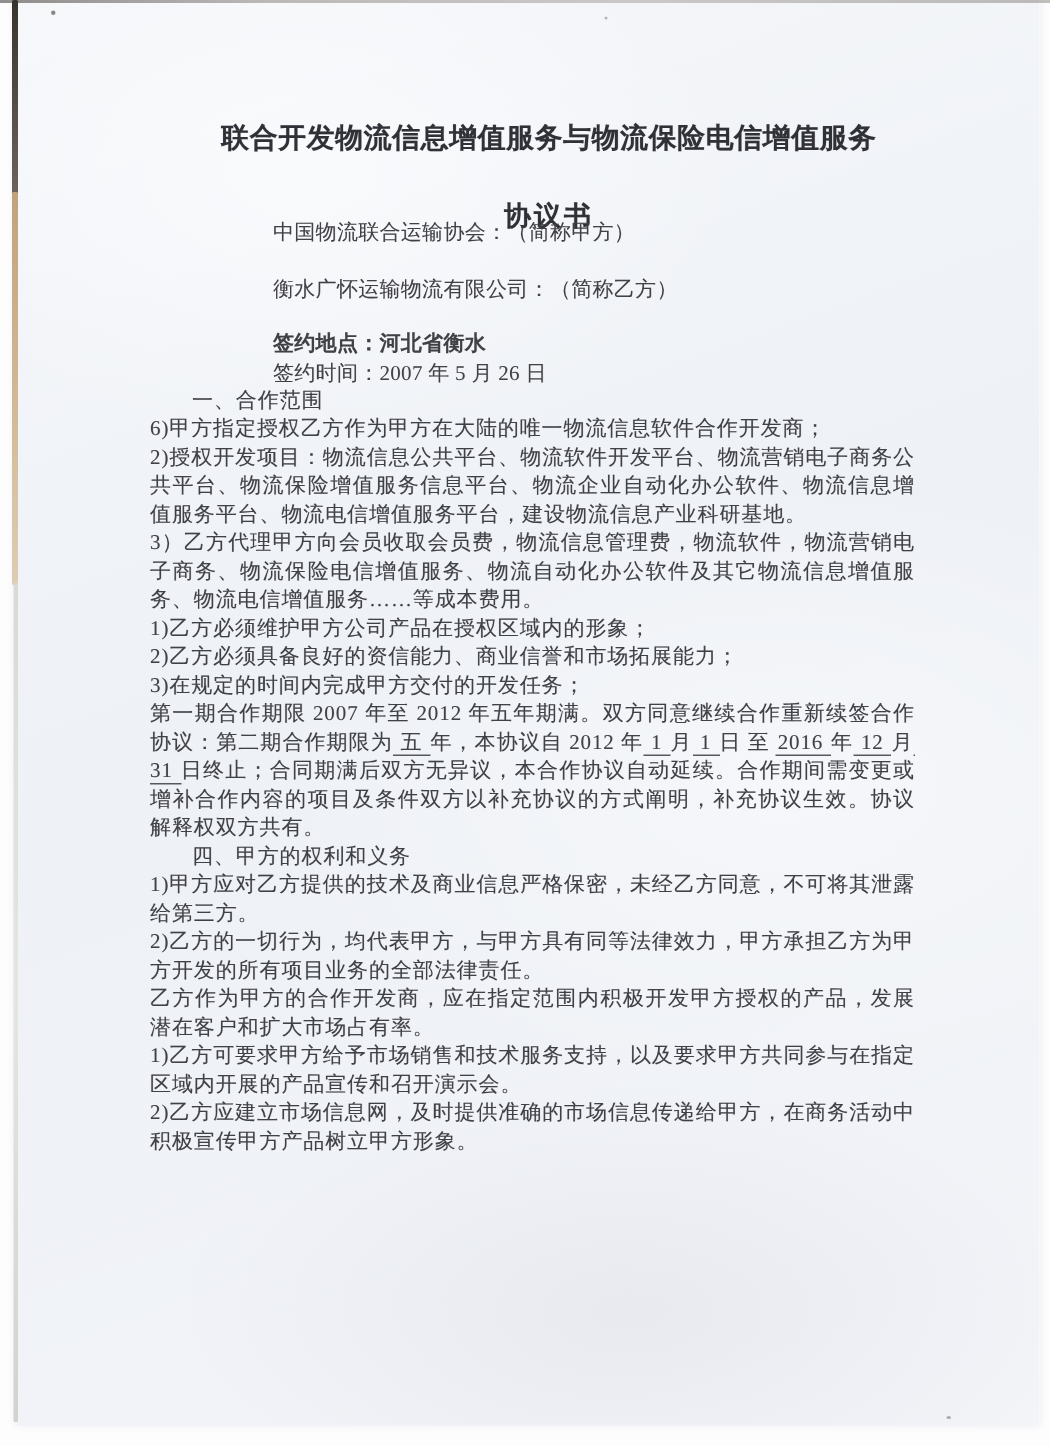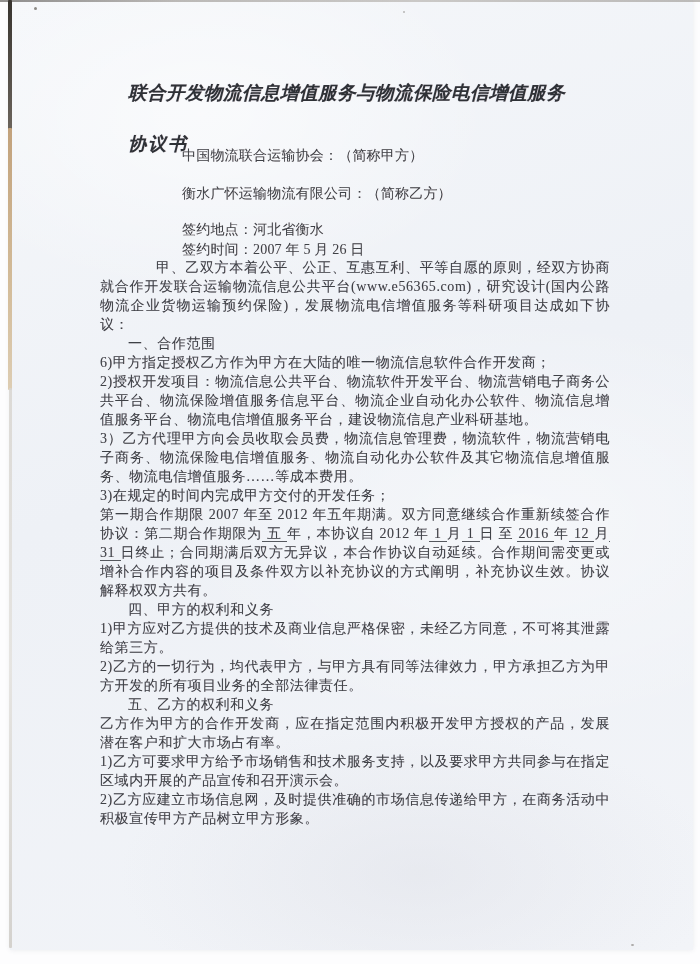--- a/index.html
+++ b/index.html
@@ -46,39 +46,39 @@
   .speck{position:absolute;background:#8d8a86;border-radius:50%;}
   .speck.s1{left:34px; top:7px; width:3px; height:3px;}
   .speck.s2{left:403px; top:11px; width:2px; height:2px;opacity:.6;}
   .speck.s3{left:631px; top:944px; width:3px; height:2px;opacity:.7;}
 
   .content{
     position:absolute; left:90px; top:0; width:510px; height:950px;
     color:var(--text);
   }
   .title-block{
-    position:absolute; top:82px; left:28px; width:100%;
-    text-align:left; color:var(--title-text);font-style:italic;
+    position:absolute; top:82px; left:11px; width:100%;
+    text-align:center; color:var(--title-text);
   }
   .title-line1{
     font-size:18.5px; font-weight:bold; letter-spacing:.5px; line-height:22px;
     text-shadow:.4px 0 0 rgba(140,50,50,.18), -.4px 0 0 rgba(50,80,140,.14);
   }
   .title-line2{
     margin-top:29px; font-size:18px; font-weight:bold; letter-spacing:2px; line-height:22px;
     text-shadow:.4px 0 0 rgba(140,50,50,.18), -.4px 0 0 rgba(50,80,140,.14);
   }
   .meta-line{
     position:absolute; left:82px; font-size:14px; line-height:17px;
     letter-spacing:.2px; white-space:nowrap;
     text-shadow:.3px 0 0 rgba(140,50,50,.15);
   }
   .party-a{top:147px;}
   .party-b{top:185px;}
-  .sign-place{top:221px;}
+  .sign-place{top:221px;font-weight:bold;}
   .sign-time{top:241px;}
 
   .doc-body{
     position:absolute; top:258px; left:0; width:510px;
     font-size:14px; line-height:19px; letter-spacing:.6px;
     text-shadow:.3px 0 0 rgba(140,50,50,.15), -.3px 0 0 rgba(50,80,140,.12);
   }
   .para{text-align:justify;}
   .para.first-indent{text-indent:4em;}
   .para.heading{text-indent:2em;}
@@ -94,31 +94,31 @@
   <div class="content">
     <div class="title-block">
       <div class="title-line1">联合开发物流信息增值服务与物流保险电信增值服务</div>
       <div class="title-line2">协议书</div>
     </div>
     <div class="meta-line party-a">中国物流联合运输协会：（简称甲方）</div>
     <div class="meta-line party-b">衡水广怀运输物流有限公司：（简称乙方）</div>
     <div class="meta-line sign-place">签约地点：河北省衡水</div>
     <div class="meta-line sign-time">签约时间：2007 年 5 月 26 日</div>
     <div class="doc-body">
-        <p class="para first-indent"><span>甲、乙双方本着公平、公正、互惠互利、平等自愿的原则，经双方协商就合作开发联合运输物流信息公共平台(www.e56365.com)，研究设计(国内公路物流企业货物运输预约保险)，发展物流电信增值服务等科研项目达成如下协议：</span></p>
         <p class="para heading"><span>一、合作范围</span></p>
         <p class="para body"><span>6)甲方指定授权乙方作为甲方在大陆的唯一物流信息软件合作开发商；</span></p>
         <p class="para body"><span>2)授权开发项目：物流信息公共平台、物流软件开发平台、物流营销电子商务公共平台、物流保险增值服务信息平台、物流企业自动化办公软件、物流信息增值服务平台、物流电信增值服务平台，建设物流信息产业科研基地。</span></p>
         <p class="para body"><span>3）乙方代理甲方向会员收取会员费，物流信息管理费，物流软件，物流营销电子商务、物流保险电信增值服务、物流自动化办公软件及其它物流信息增值服务、物流电信增值服务……等成本费用。</span></p>
+        <p class="para body"><span>1)乙方必须维护甲方公司产品在授权区域内的形象；</span></p>
+        <p class="para body"><span>2)乙方必须具备良好的资信能力、商业信誉和市场拓展能力；</span></p>
         <p class="para body"><span>3)在规定的时间内完成甲方交付的开发任务；</span></p>
         <p class="para body"><span>第一期合作期限 2007 年至 2012 年五年期满。双方同意继续合作重新续签合作协议：第二期合作期限为</span><span class="u"> 五 </span><span>年，本协议自 2012 年</span><span class="u"> 1 </span><span>月</span><span class="u"> 1 </span><span>日 至 </span><span class="u"> 2016 </span><span>年</span><span class="u"> 12 </span><span>月</span><span class="u"> 31 </span><span>日终止；合同期满后双方无异议，本合作协议自动延续。合作期间需变更或增补合作内容的项目及条件双方以补充协议的方式阐明，补充协议生效。协议解释权双方共有。</span></p>
         <p class="para heading"><span>四、甲方的权利和义务</span></p>
         <p class="para body"><span>1)甲方应对乙方提供的技术及商业信息严格保密，未经乙方同意，不可将其泄露给第三方。</span></p>
         <p class="para body"><span>2)乙方的一切行为，均代表甲方，与甲方具有同等法律效力，甲方承担乙方为甲方开发的所有项目业务的全部法律责任。</span></p>
-        <p class="para heading"><span>五、乙方的权利和义务</span></p>
         <p class="para body"><span>乙方作为甲方的合作开发商，应在指定范围内积极开发甲方授权的产品，发展潜在客户和扩大市场占有率。</span></p>
         <p class="para body"><span>1)乙方可要求甲方给予市场销售和技术服务支持，以及要求甲方共同参与在指定区域内开展的产品宣传和召开演示会。</span></p>
         <p class="para body"><span>2)乙方应建立市场信息网，及时提供准确的市场信息传递给甲方，在商务活动中积极宣传甲方产品树立甲方形象。</span></p>
       </div>
   </div>
 </div>
 
 <div class="top-edge-line"></div>
 <div class="edge-strip dark"></div>
 <div class="edge-strip tan"></div>

